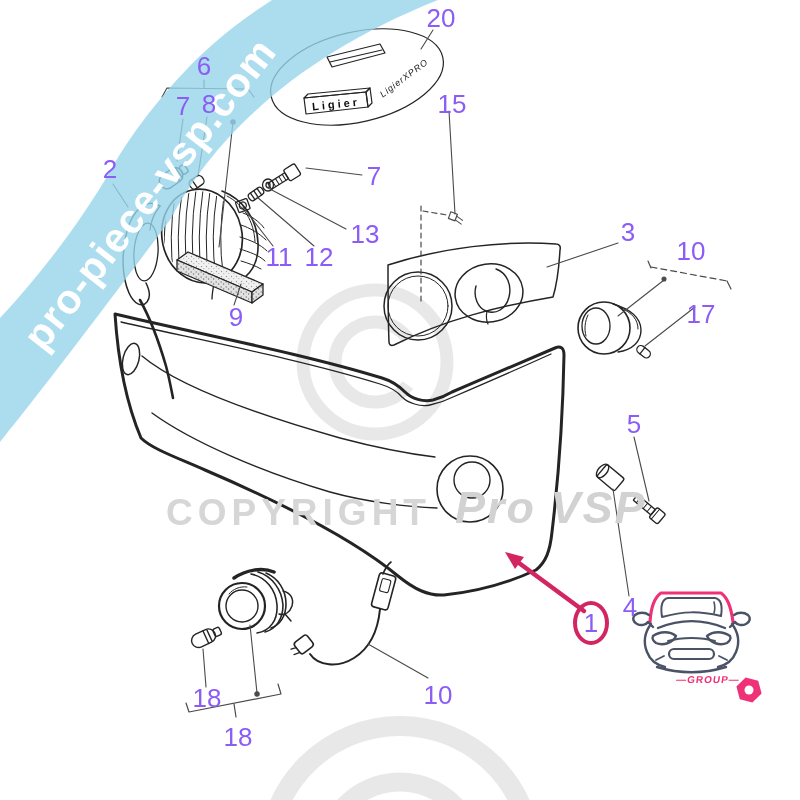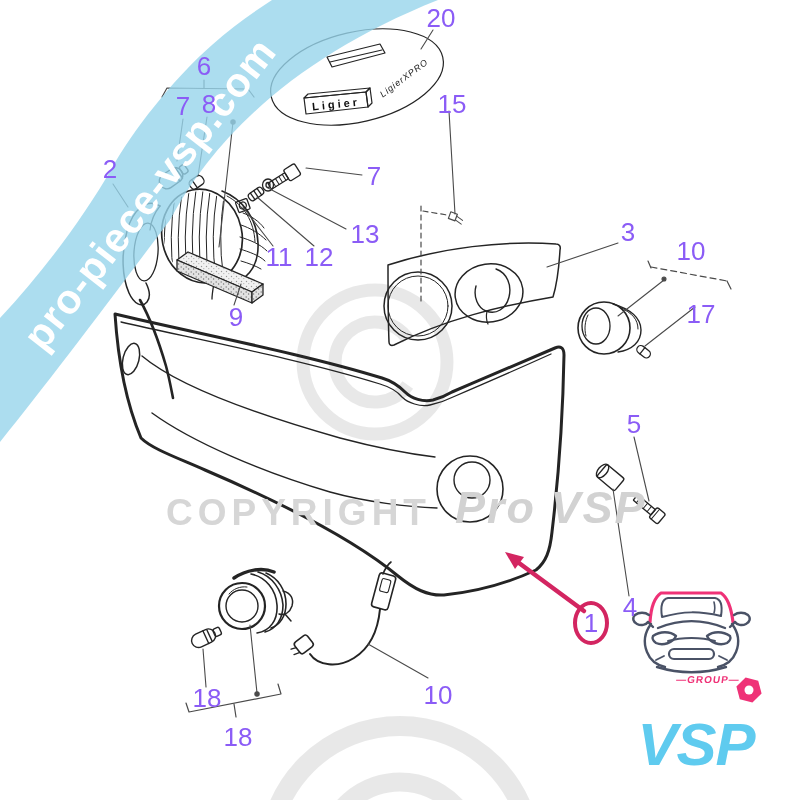--- a/index.html
+++ b/index.html
@@ -305,15 +305,14 @@
 <span class="plabel" style="left:365px;top:234px">13</span>
 <span class="plabel" style="left:374px;top:176px">7</span>
 <span class="plabel" style="left:452px;top:104px">15</span>
 <span class="plabel" style="left:691px;top:251px">10</span>
 <span class="plabel" style="left:701px;top:314px">17</span>
 <span class="plabel" style="left:207px;top:698px">18</span>
 <span class="plabel" style="left:238px;top:737px">18</span>
 <span class="plabel" style="left:441px;top:18px">20</span>
 
 <div id="logoGroup">—GROUP—</div>
-<div id="logoVsp">VSP</div>
 
 </div>
 
 </body></html>

